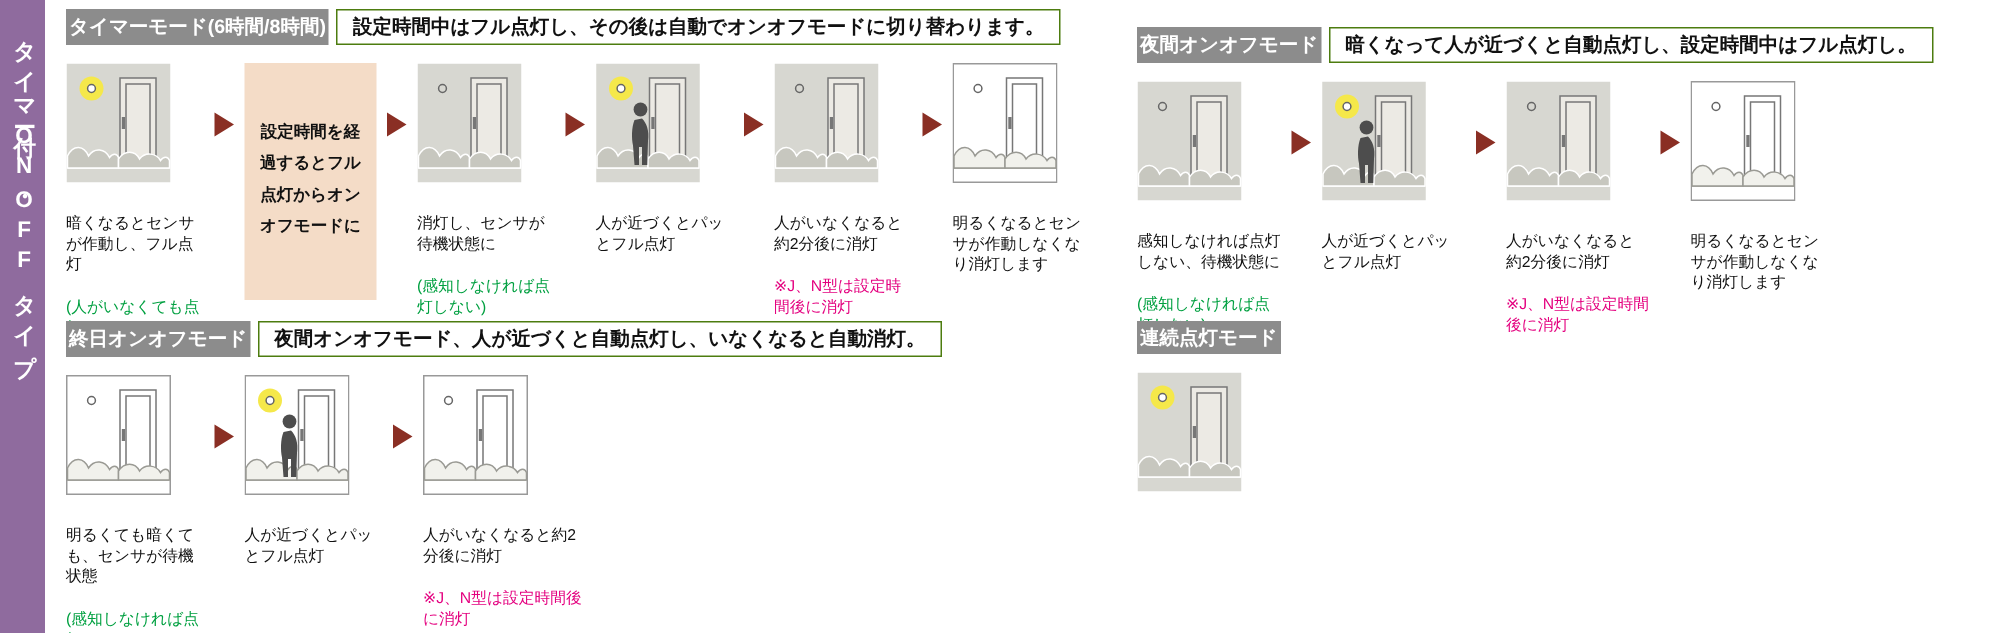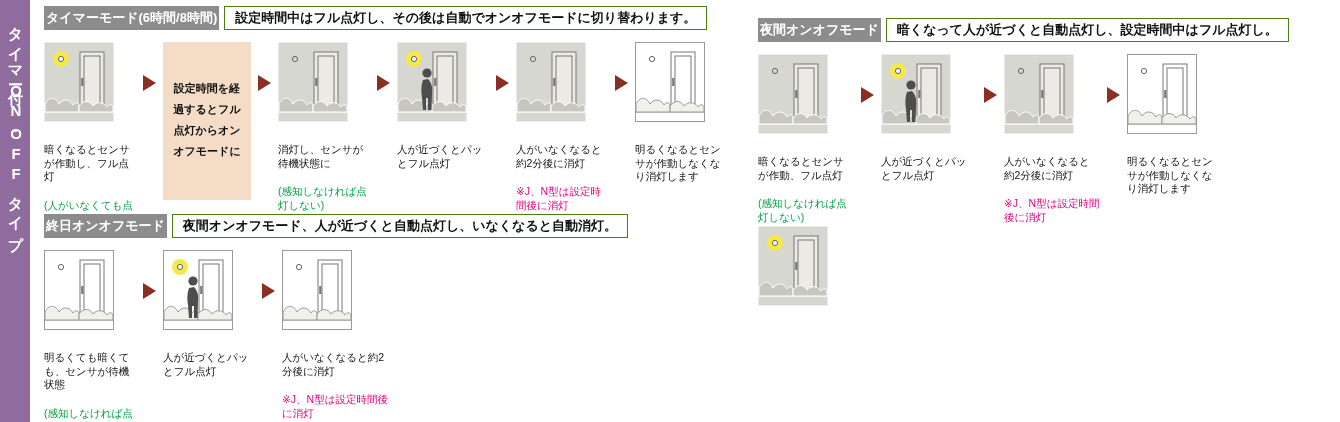--- a/index.html
+++ b/index.html
@@ -183,21 +183,21 @@
               <rect x="0.5" y="0.5" width="69" height="79" fill="#d7d7d1"></rect>
               <rect x="36" y="10" width="24" height="58" fill="#eceae4" stroke="#777"></rect>
               <rect x="40" y="14" width="16" height="50" fill="none" stroke="#777"></rect>
               <rect x="37.2" y="36" width="2.2" height="8" fill="#777"></rect>
               <circle cx="17" cy="17" r="2.6" fill="none" stroke="#666"></circle>
               <line x1="1" y1="70" x2="69" y2="70" stroke="#ffffff"></line>
               <path d="M1,70 L1,62 C5,54 12,55 15,62 C19,56 26,57 29,63 C31,60 34,60 35,63 L35,70 Z" fill="#c7c7bf" stroke="#ffffff"></path>
               <path d="M35,70 L35,64 C39,58 46,58 49,64 C53,59 60,60 63,65 C65,62 68,62 69,65 L69,70 Z" fill="#c7c7bf" stroke="#ffffff"></path>
             </svg></div>
         <div class="caption">
-          <span>暗くなるとセンサが作動、フル点灯</span>
+          <span>感知しなければ点灯しない、待機状態に</span>
           <span class="note-green">(感知しなければ点灯しない)</span>
         </div>
       </div>
       <div class="arrow"></div>
       <div class="step w96">
         <div class="illus"><svg viewBox="0 0 70 80" width="70" height="80" xmlns="http://www.w3.org/2000/svg">
               <rect x="0.5" y="0.5" width="69" height="79" fill="#d7d7d1"></rect>
               <rect x="36" y="10" width="24" height="58" fill="#eceae4" stroke="#777"></rect>
               <rect x="40" y="14" width="16" height="50" fill="none" stroke="#777"></rect>
               <rect x="37.2" y="36" width="2.2" height="8" fill="#777"></rect>
@@ -304,20 +304,23 @@
             </svg></div>
         <div class="caption">
           <span>人がいなくなると約2分後に消灯</span>
           <span class="note-pink">※J、N型は設定時間後に消灯</span>
         </div>
       </div>
     </div>
   </div>
 
   <div class="section sec-cont">
+    <div class="hdr">
+      <div class="hdr-badge">連続点灯モード</div>
+    </div>
     <div class="steps">
       <div class="step w92">
         <div class="illus"><svg viewBox="0 0 70 80" width="70" height="80" xmlns="http://www.w3.org/2000/svg">
               <rect x="0.5" y="0.5" width="69" height="79" fill="#d7d7d1"></rect>
               <rect x="36" y="10" width="24" height="58" fill="#eceae4" stroke="#777"></rect>
               <rect x="40" y="14" width="16" height="50" fill="none" stroke="#777"></rect>
               <rect x="37.2" y="36" width="2.2" height="8" fill="#777"></rect>
               <circle cx="17" cy="17" r="8" fill="#f5e84a"></circle>
               <circle cx="17" cy="17" r="2.6" fill="#fff" stroke="#666"></circle>
               <line x1="1" y1="70" x2="69" y2="70" stroke="#ffffff"></line>

